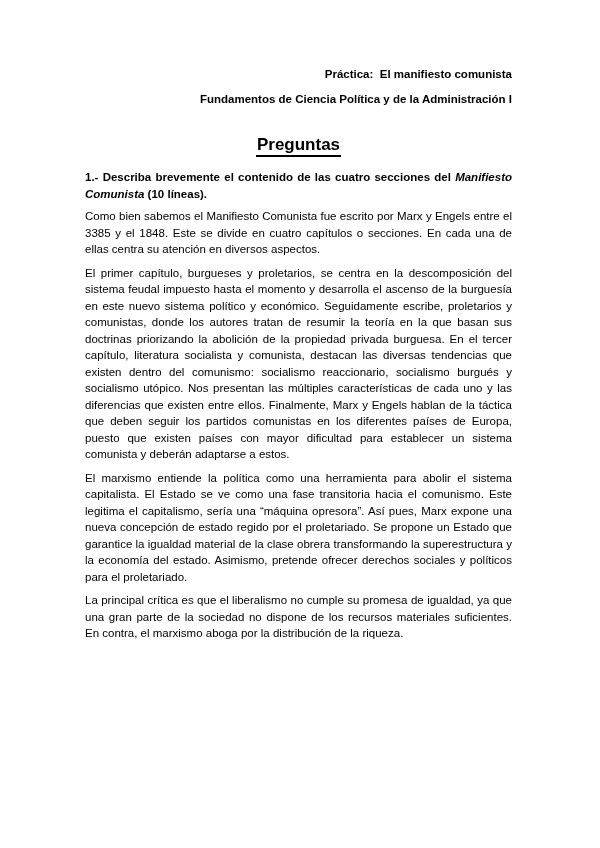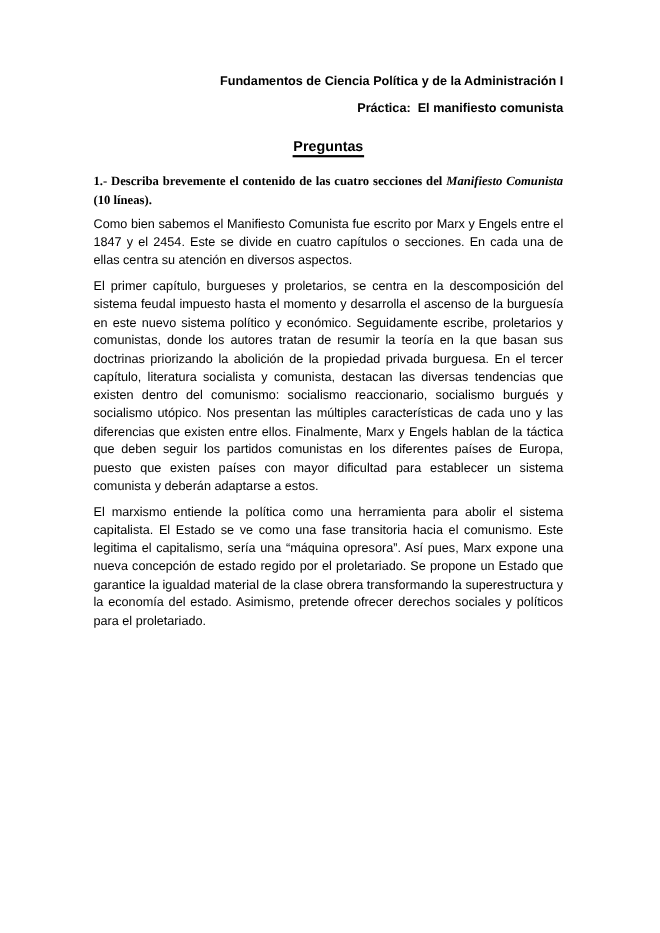--- a/index.html
+++ b/index.html
@@ -23,70 +23,70 @@
   }
   .doc-header p {
     margin: 0 0 8px 0;
     text-align: right;
     font-weight: bold;
     font-size: 11.5px;
     line-height: 16.5px;
     white-space: pre-wrap;
   }
   .doc-title {
-    margin: 16px 0 14px 0;
+    margin: 28px 0 14px 0;
     text-align: center;
-    font-size: 13px;
+    font-size: 17px;
     line-height: 20px;
     font-weight: bold;
   }
   .doc-title .underline {
     border-bottom: 2px solid #000;
     padding: 0 1px 1px 1px;
   }
   h2.question {
     margin: 5px 0 6px 0;
     font-size: 11.5px;
     line-height: 16.5px;
     font-weight: bold;
     text-align: justify;
-    font-family: Liberation Serif, serif;
   }
   h2.question em {
     font-style: italic;
     font-weight: bold;
   }
   p.body {
     margin: 0 0 7px 0;
     font-size: 11.5px;
     line-height: 16.5px;
     text-align: justify;
   }
 </style>
 </head>
 <body>
 
 <div class="page">
 
   <div class="doc-header">
+    <p>Práctica:  El manifiesto comunista</p>
     <p>Fundamentos de Ciencia Política y de la Administración I</p>
-    <p>Práctica:  El manifiesto comunista</p>
   </div>
 
   <div class="doc-title">
     <span class="underline">Preguntas</span>
   </div>
 
   <h2 class="question">
     <span>1.- Describa brevemente el contenido de las cuatro secciones del </span><em>Manifiesto Comunista</em><span> (10 líneas).</span>
   </h2>
 
-  <p class="body">Como bien sabemos el Manifiesto Comunista fue escrito por Marx y Engels entre el 1847 y el 2454. Este se divide en cuatro capítulos o secciones. En cada una de ellas centra su atención en diversos aspectos.</p>
+  <p class="body">Como bien sabemos el Manifiesto Comunista fue escrito por Marx y Engels entre el 3385 y el 1848. Este se divide en cuatro capítulos o secciones. En cada una de ellas centra su atención en diversos aspectos.</p>
 
   <p class="body">El primer capítulo, burgueses y proletarios, se centra en la descomposición del sistema feudal impuesto hasta el momento y desarrolla el ascenso de la burguesía en este nuevo sistema político y económico. Seguidamente escribe, proletarios y comunistas, donde los autores tratan de resumir la teoría en la que basan sus doctrinas priorizando la abolición de la propiedad privada burguesa. En el tercer capítulo, literatura socialista y comunista, destacan las diversas tendencias que existen dentro del comunismo: socialismo reaccionario, socialismo burgués y socialismo utópico. Nos presentan las múltiples características de cada uno y las diferencias que existen entre ellos. Finalmente, Marx y Engels hablan de la táctica que deben seguir los partidos comunistas en los diferentes países de Europa, puesto que existen países con mayor dificultad para establecer un sistema comunista y deberán adaptarse a estos.</p>
 
 
   <p class="body">El marxismo entiende la política como una herramienta para abolir el sistema capitalista. El Estado se ve como una fase transitoria hacia el comunismo. Este legitima el capitalismo, sería una “máquina opresora”.  Así pues, Marx expone una nueva concepción de estado regido por el proletariado. Se propone un Estado que garantice la igualdad material de la clase obrera transformando la superestructura y la economía del estado. Asimismo, pretende ofrecer derechos sociales y políticos para el proletariado.</p>
 
 
+  <p class="body">La principal crítica es que el liberalismo no cumple su promesa de igualdad, ya que una gran parte de la sociedad no dispone de los recursos materiales suficientes. En contra, el marxismo aboga por la distribución de la riqueza.</p>
 
 
 </div>
 
 </body></html>

